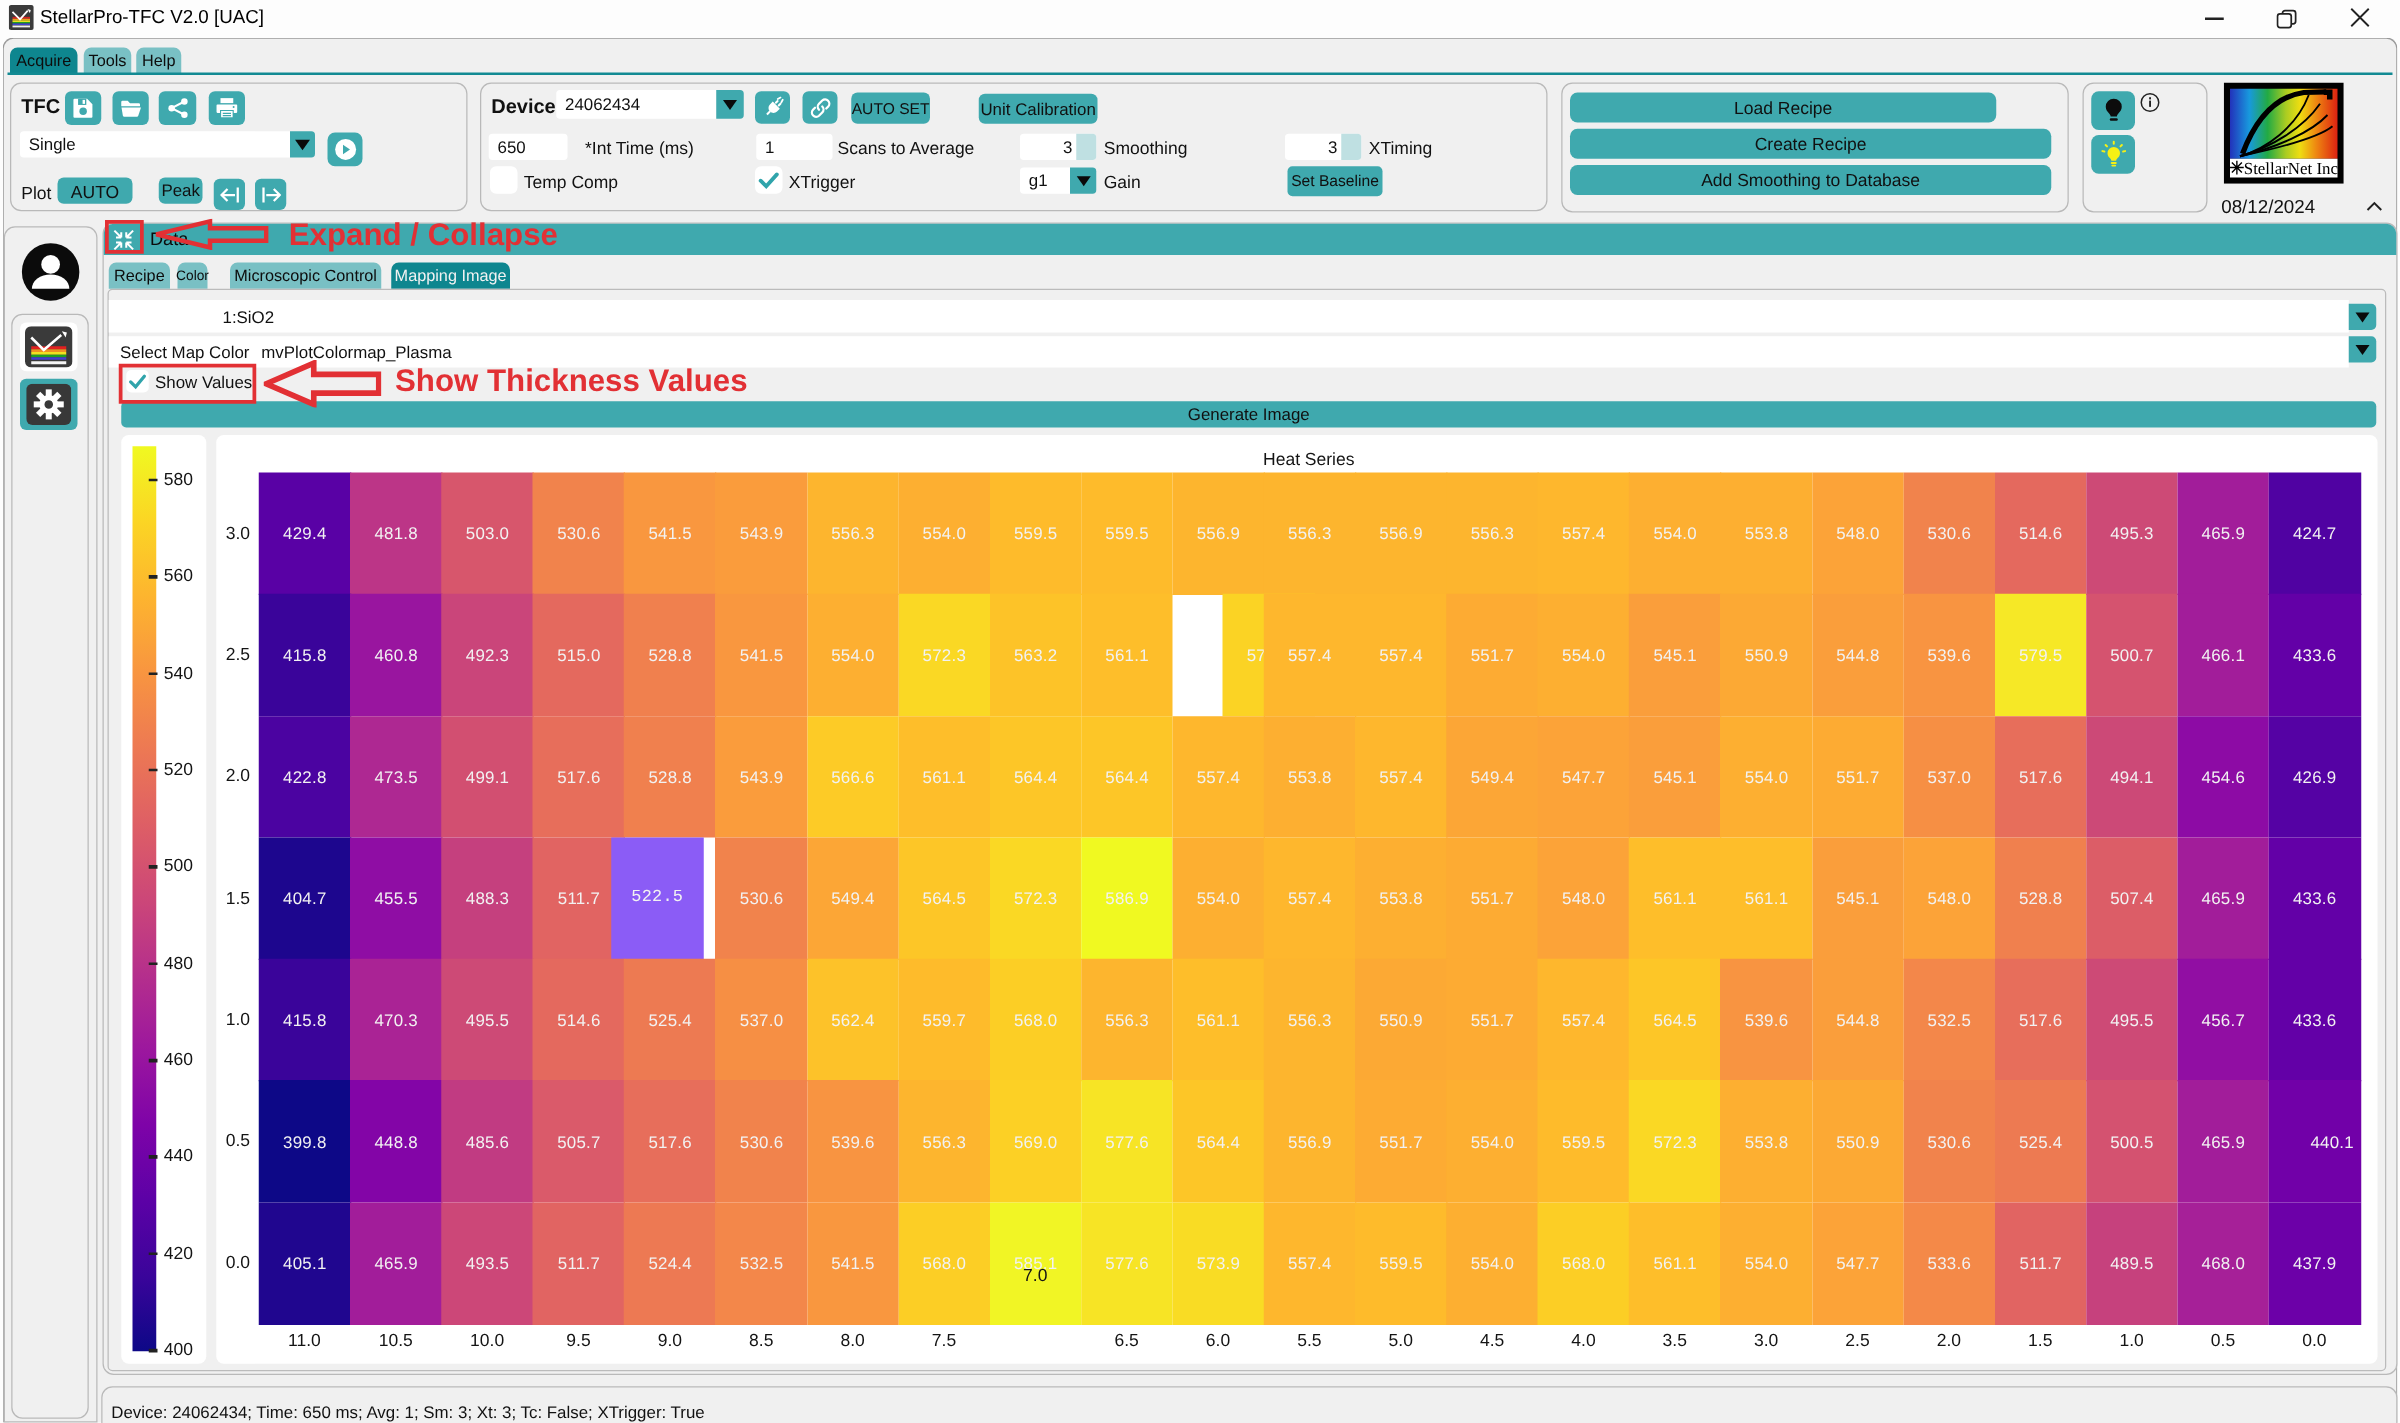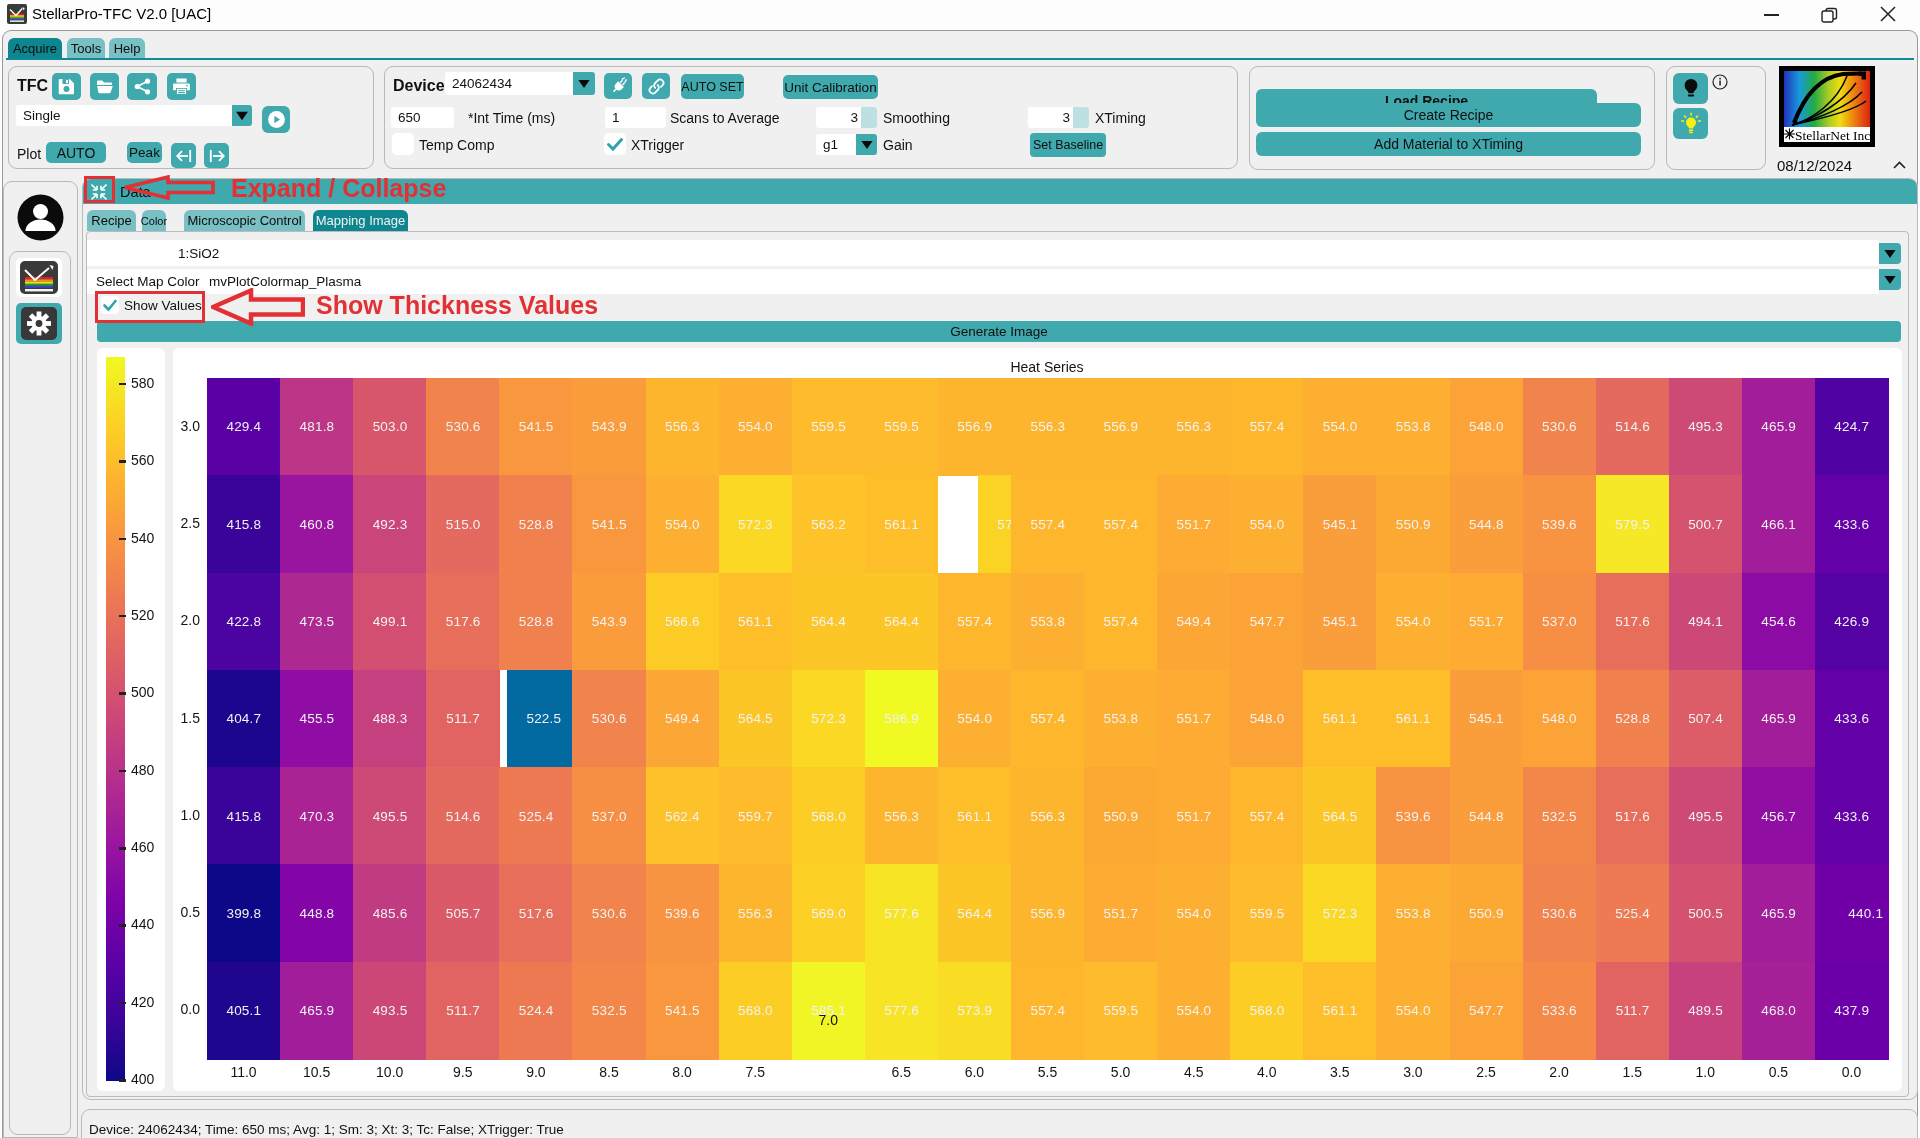--- a/index.html
+++ b/index.html
@@ -178,23 +178,23 @@
   </div>
 <div class="lab" style="left:631px;top:137px;">XTrigger</div>
 <div class="field" style="left:816px;top:134px;width:40px;height:21px;border-radius:3px 0 0 3px;">g1</div>
 <div class="ddbtn" style="left:856px;top:134px;width:21px;height:21px;border-radius:0 3px 3px 0;">
     <div class="tri" style="transform:scale(0.8);"></div>
   </div>
 <div class="lab" style="left:883px;top:137px;">Gain</div>
 <div class="btn" style="left:1030px;top:133px;width:76px;height:24px;font-size:12.5px;border-radius:4px;">Set Baseline</div>
 
 <div class="gbox" style="left:1249px;top:66px;width:406px;height:104px;"></div>
-<div class="btn" style="left:1256px;top:89px;width:341px;height:24px;border-radius:6px;font-weight:bold;">Load Recipe</div>
+<div class="btn" style="left:1256px;top:74px;width:341px;height:24px;border-radius:6px;">Load Recipe</div>
 <div class="btn" style="left:1256px;top:103px;width:385px;height:24px;border-radius:6px;">Create Recipe</div>
-<div class="btn" style="left:1256px;top:132px;width:385px;height:24px;border-radius:6px;">Add Material to XTiming</div>
+<div class="btn" style="left:1256px;top:132px;width:385px;height:24px;border-radius:6px;">Add Smoothing to Database</div>
 
 <div class="gbox" style="left:1666px;top:66px;width:100px;height:104px;"></div>
 <div class="btn" style="left:1673px;top:73px;width:35px;height:31px;border-radius:6px;">
 <svg width="20" height="22" viewBox="0 0 20 22">
       <path d="M10 1 a6.4 6.4 0 0 1 6.4 6.4 c0 2.4-1.3 3.8-2.4 5 -0.9 1-1.4 1.7-1.5 2.8 h-5 c-0.1-1.1-0.6-1.8-1.5-2.8 -1.1-1.2-2.4-2.6-2.4-5 A6.4 6.4 0 0 1 10 1 Z" fill="#0c0c0c"></path>
       <rect x="6.8" y="16.6" width="6.4" height="2" rx="1" fill="#0c0c0c"></rect>
     </svg>
   </div>
 <svg class="abs" style="left:1712px;top:74px;" width="16" height="16" viewBox="0 0 16 16">
     <circle cx="8" cy="8" r="7" fill="none" stroke="#222" stroke-width="1.2"></circle>
@@ -581,21 +581,21 @@
   </div>
 <div class="cell" style="left:280.1px;top:669.9px;width:73.7px;height:97.9px;background:#8f0da4;">
     <span>455.5</span>
   </div>
 <div class="cell" style="left:353.2px;top:669.9px;width:73.7px;height:97.9px;background:#c5407e;">
     <span>488.3</span>
   </div>
 <div class="cell" style="left:426.3px;top:669.9px;width:73.7px;height:97.9px;background:#e16462;">
     <span>511.7</span>
   </div>
-<div class="cell" style="left:507px;top:669.9px;width:73.7px;height:97.9px;background:#0369a1;">
+<div class="cell" style="left:489px;top:669.9px;width:73.7px;height:97.9px;background:#8b5cf6;font-family:Liberation Mono, monospace;">
     <span>522.5</span>
   </div>
 <div class="cell" style="left:572.4px;top:669.9px;width:73.7px;height:97.9px;background:#f1834c;">
     <span>530.6</span>
   </div>
 <div class="cell" style="left:645.5px;top:669.9px;width:73.7px;height:97.9px;background:#fca636;">
     <span>549.4</span>
   </div>
 <div class="cell" style="left:718.6px;top:669.9px;width:73.7px;height:97.9px;background:#fdc627;">
     <span>564.5</span>

